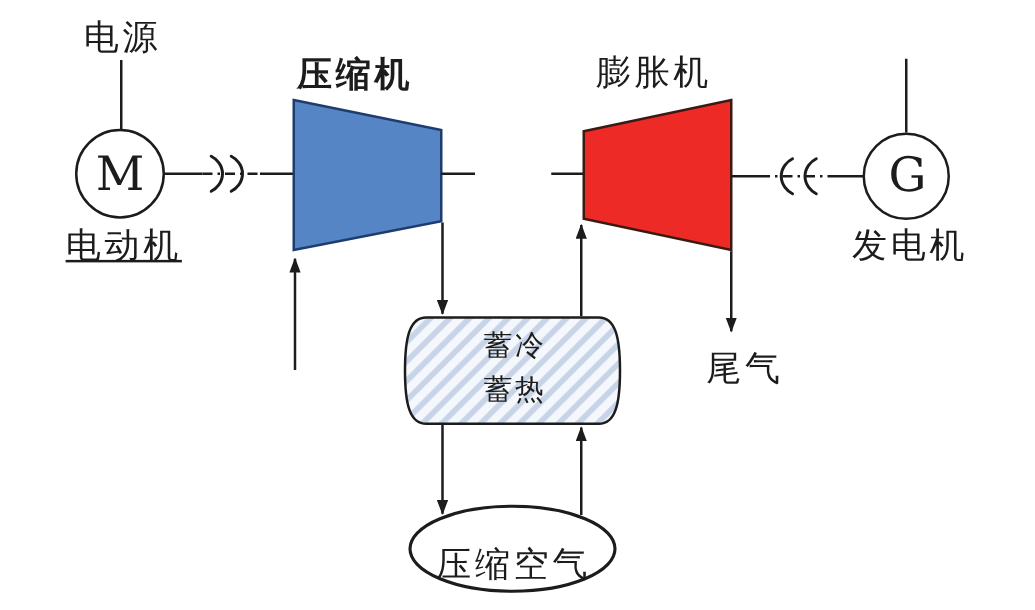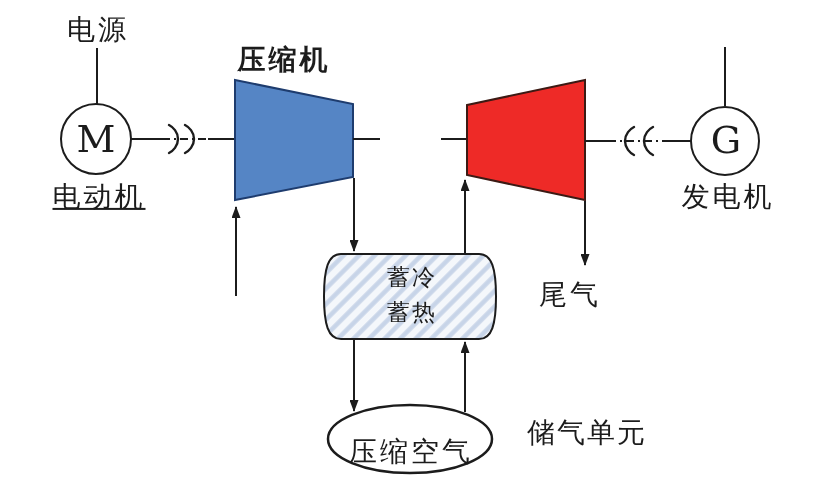--- a/index.html
+++ b/index.html
@@ -84,31 +84,31 @@
   </svg>
 
   <div class="lbl" style="left:98px;top:30px;">电源</div>
 
   <div class="lbl sym" style="left:96px;top:140px;">M</div>
 
   <div class="lbl" style="left:99px;top:197px;text-decoration:underline;">电动机</div>
 
   <div class="lbl" style="left:284px;top:60px;font-weight:bold;">压缩机</div>
 
+  <div class="lbl" style="left:523px;top:58px;">膨胀机</div>
 
 
   <div class="lbl sym" style="left:726px;top:141px;">G</div>
 
   <div class="lbl" style="left:728px;top:197px;text-align:right;">发电机</div>
 
 
-  <div class="lbl" style="left:570px;top:295px;">尾气</div>
+  <div class="lbl" style="left:596px;top:295px;">尾气</div>
 
   <div class="tank-text" style="left:412px;top:295px;">
     <div>蓄冷</div>
     <div>蓄热</div>
   </div>
 
   <div class="lbl" style="left:411px;top:452px;">压缩空气</div>
 
-  <div class="lbl" style="left:587px;top:433px;letter-spacing:2px;">储气单元</div>
 
 </div>
 
 </body></html>

